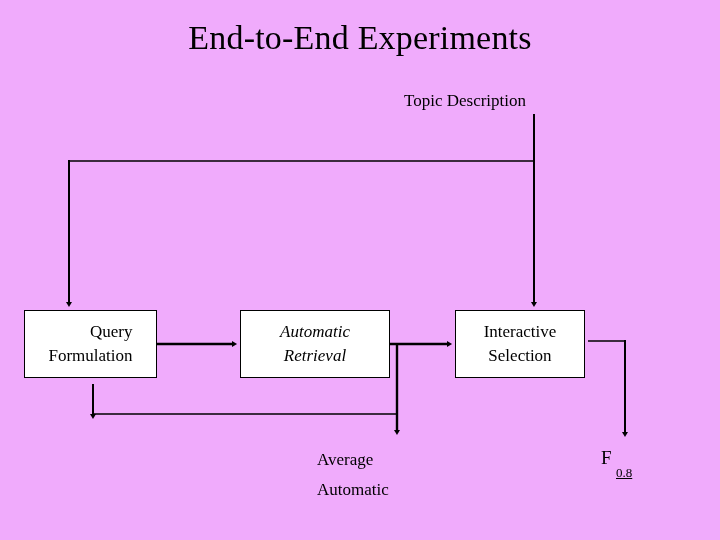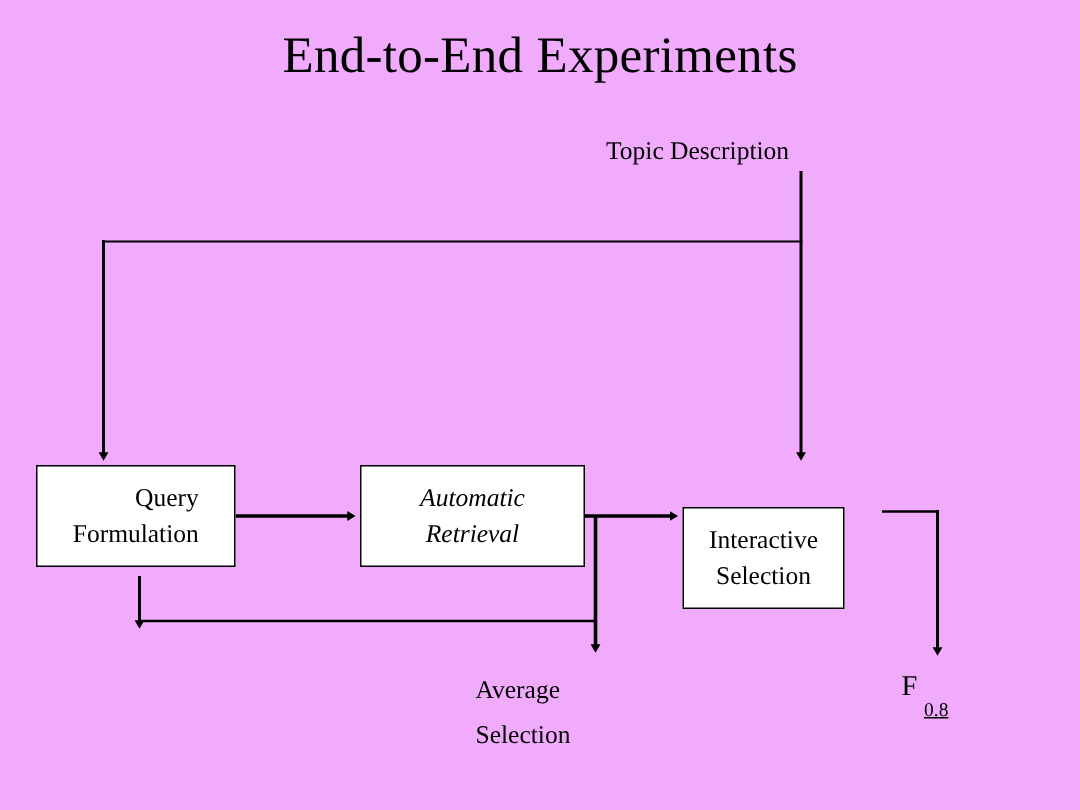--- a/index.html
+++ b/index.html
@@ -126,26 +126,26 @@
   <div class="node-box" style="left: 24px; top: 310px; width: 133px; height: 68px; text-align: right;">
     <span class="node-label">Query
 Formulation</span>
   </div>
 
   <div class="node-box" style="left: 240px; top: 310px; width: 150px; height: 68px; font-style: italic;">
     <span class="node-label">Automatic
 Retrieval</span>
   </div>
 
-  <div class="node-box" style="left: 455px; top: 310px; width: 108px; height: 68px; margin-top: 28px;">
+  <div class="node-box" style="left: 455px; top: 310px; width: 130px; height: 68px;">
     <span class="node-label">Interactive
 Selection</span>
   </div>
 
   <div class="free-label" style="left: 317px; top: 445px; width: 160px;">Average
-Selection</div>
+Automatic</div>
 
   <div class="f-measure" style="left: 601px; top: 448px;">
     <span class="f-main">F</span>
     <span class="f-sub">0.8</span>
   </div>
 
 </div>
 
 </body></html>

